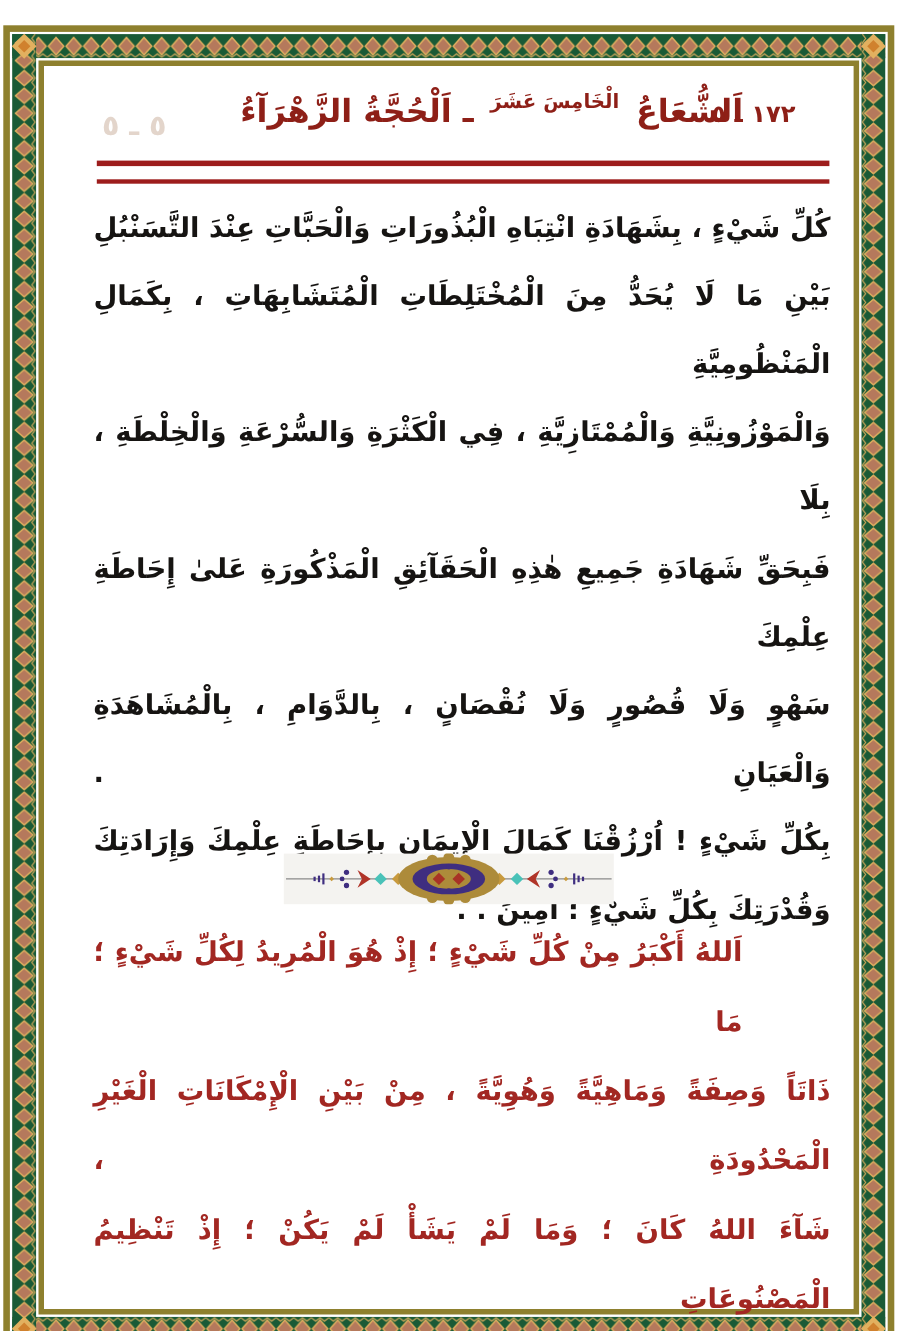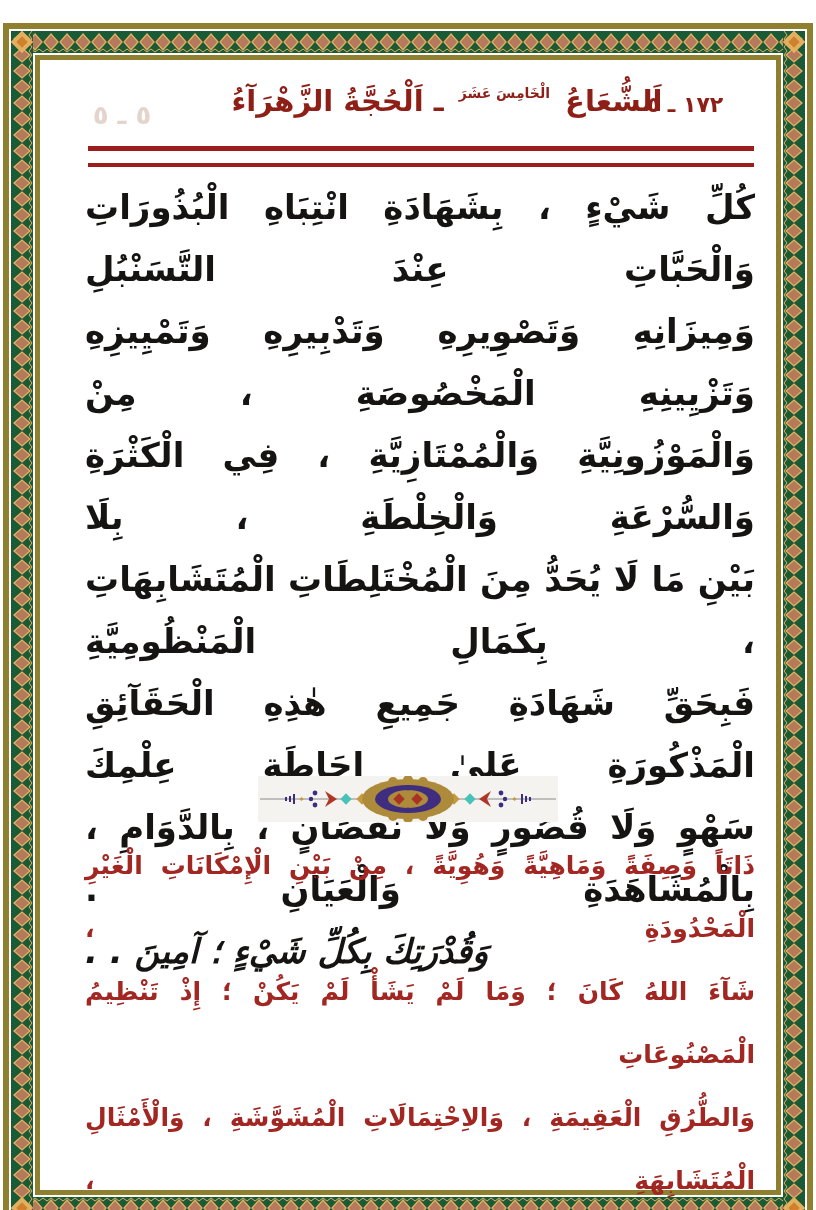--- a/index.html
+++ b/index.html
@@ -46,47 +46,47 @@
     font-weight:bold;font-size:26px;
     color:var(--faint,#e3d5cb);
   }
   .title{
     position:absolute;left:447px;top:64px;transform:translateX(-50%);
     direction:rtl;white-space:nowrap;
     font-weight:bold;font-size:29px;
     color:var(--title_red,#8e1f17);
   }
   .title .t-small{
-    font-size:14px;position:relative;top:-13px;margin:0 5px;
+    font-size:18px;position:relative;top:-13px;margin:0 5px;
   }
   .page-ref{
     position:absolute;left:618px;top:72px;width:134px;
     direction:rtl;text-align:center;
     font-weight:bold;font-size:22px;
     color:var(--title_red,#8e1f17);
   }
   .rule{
     position:absolute;left:88px;top:126px;width:666px;height:12px;
     border-top:5px solid var(--rule_red,#9d1d1c);
     border-bottom:4px solid var(--rule_red,#9d1d1c);
   }
 
   
   .black-lines{
     position:absolute;left:85px;top:156px;width:670px;
-    direction:rtl;font-weight:bold;font-size:34px;line-height:62px;
+    direction:rtl;font-weight:bold;font-size:25px;line-height:62px;
     color:var(--text_black,#161412);
   }
   .red-lines{
     position:absolute;left:85px;top:814px;width:670px;
     direction:rtl;font-weight:bold;font-size:25px;line-height:63px;
     color:var(--text_red,#a22722);
   }
   .just{text-align:justify;text-align-last:justify;}
-  .line-end{text-align:left;text-align-last:auto;font-style:italic;}
+  .line-end{text-align:right;text-align-last:auto;}
   .indent-first{padding-right:80px;}
 
   
   .divider{
     position:absolute;left:258px;top:756px;width:300px;height:46px;
     background:var(--divider_bg,#f4f3f0);line-height:0;
   }
 </style>
 </head>
 <body>
@@ -166,25 +166,25 @@
     <span class="t-small">الْخَامِسَ عَشَرَ</span>
     <span>ـ اَلْحُجَّةُ الزَّهْرَآءُ</span>
   </div>
 
   <div class="page-ref" lang="ar">١٧٢ ـ ٥</div>
 
   <div class="rule"></div>
 
   <div class="black-lines" lang="ar">
     <div class="just">كُلِّ شَيْءٍ ، بِشَهَادَةِ انْتِبَاهِ الْبُذُورَاتِ وَالْحَبَّاتِ عِنْدَ التَّسَنْبُلِ</div>
-    <div class="just">وَمِيزَانِهِ وَتَصْوِيرِهِ وَتَدْبِيرِهِ وَتَمْيِيزِهِ وَتَزْيِينِهِ الْمَخْصُوصَةِ ، مِنْ</div>
+    <div class="just">بَيْنِ مَا لَا يُحَدُّ مِنَ الْمُخْتَلِطَاتِ الْمُتَشَابِهَاتِ ، بِكَمَالِ الْمَنْظُومِيَّةِ</div>
     <div class="just">وَالْمَوْزُونِيَّةِ وَالْمُمْتَازِيَّةِ ، فِي الْكَثْرَةِ وَالسُّرْعَةِ وَالْخِلْطَةِ ، بِلَا</div>
-    <div class="just">بَيْنِ مَا لَا يُحَدُّ مِنَ الْمُخْتَلِطَاتِ الْمُتَشَابِهَاتِ ، بِكَمَالِ الْمَنْظُومِيَّةِ</div>
     <div class="just">فَبِحَقِّ شَهَادَةِ جَمِيعِ هٰذِهِ الْحَقَآئِقِ الْمَذْكُورَةِ عَلىٰ إِحَاطَةِ عِلْمِكَ</div>
     <div class="just">سَهْوٍ وَلَا قُصُورٍ وَلَا نُقْصَانٍ ، بِالدَّوَامِ ، بِالْمُشَاهَدَةِ وَالْعَيَانِ .</div>
+    <div class="just">بِكُلِّ شَيْءٍ ! اُرْزُقْنَا كَمَالَ الْإِيمَانِ بِإِحَاطَةِ عِلْمِكَ وَإِرَادَتِكَ</div>
     <div class="line-end">وَقُدْرَتِكَ بِكُلِّ شَيْءٍ ؛ آمِينَ . .</div>
   </div>
 
   <div class="divider">
     <svg width="300" height="46" viewBox="0 0 300 46">
       <line x1="2" y1="23" x2="298" y2="23" stroke="#8a8a8a" stroke-width="1"></line>
       <g id="flank-right">
         <rect x="192" y="19" width="8" height="8" fill="#c89a3e" transform="rotate(45 196 23)"></rect>
         <rect x="208" y="19" width="8" height="8" fill="#49c2b8" transform="rotate(45 212 23)"></rect>
         <path d="M221,23 L233,15 L229,23 L233,31 Z" fill="#b03428"></path>
@@ -218,19 +218,20 @@
       <ellipse cx="150" cy="23" rx="33" ry="14" fill="#3f2e80"></ellipse>
       <ellipse cx="150" cy="23" rx="20" ry="9" fill="#ad8b3a"></ellipse>
       <rect x="137" y="19" width="8" height="8" fill="#a83226" transform="rotate(45 141 23)"></rect>
       <rect x="155" y="19" width="8" height="8" fill="#a83226" transform="rotate(45 159 23)"></rect>
       <circle cx="150" cy="12" r="2.5" fill="#3f2e80"></circle>
       <circle cx="150" cy="34" r="2.5" fill="#3f2e80"></circle>
     </svg>
   </div>
 
   <div class="red-lines" lang="ar">
+    <div class="just indent-first">اَللهُ أَكْبَرُ مِنْ كُلِّ شَيْءٍ ؛ إِذْ هُوَ الْمُرِيدُ لِكُلِّ شَيْءٍ ؛ مَا</div>
     <div class="just">ذَاتَاً وَصِفَةً وَمَاهِيَّةً وَهُوِيَّةً ، مِنْ بَيْنِ الْإِمْكَانَاتِ الْغَيْرِ الْمَحْدُودَةِ ،</div>
     <div class="just">شَآءَ اللهُ كَانَ ؛ وَمَا لَمْ يَشَأْ لَمْ يَكُنْ ؛ إِذْ تَنْظِيمُ الْمَصْنُوعَاتِ</div>
     <div class="just">وَالطُّرُقِ الْعَقِيمَةِ ، وَالاِحْتِمَالَاتِ الْمُشَوَّشَةِ ، وَالْأَمْثَالِ الْمُتَشَابِهَةِ ،</div>
 
   </div>
 
 </div>
 
 </body></html>

